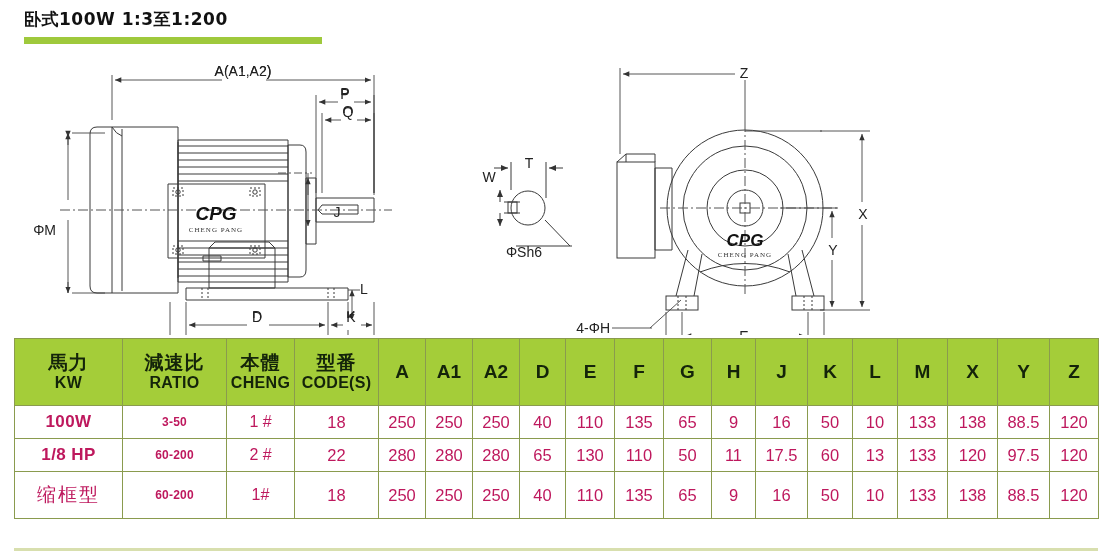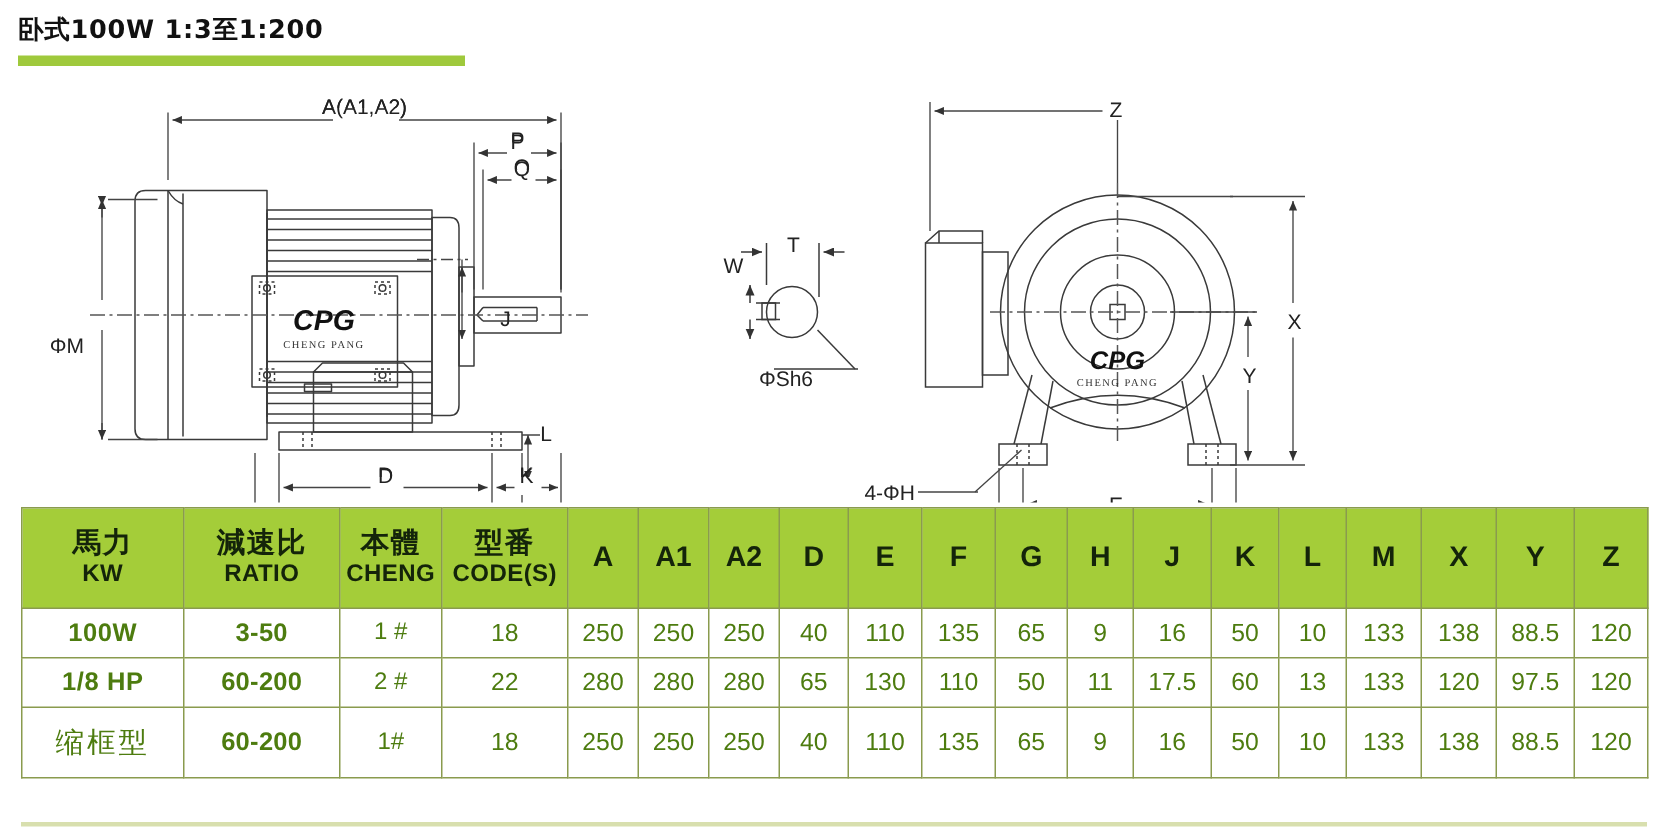--- a/index.html
+++ b/index.html
@@ -12,21 +12,21 @@
     height: 554px;
     font-family: "Liberation Sans", sans-serif;
     color: #1a1a1a;
     position: relative;
     overflow: hidden;
   }
 
   
   #title-block {
     position: absolute;
-    left: 12px;
+    left: 24px;
     top: 8px;
     width: 400px;
   }
   #title-text {
     font-family: "DejaVu Sans", sans-serif;
     font-size: 17px;
     font-weight: 600;
     letter-spacing: .5px;
     color: #111111;
     white-space: nowrap;
@@ -90,38 +90,38 @@
   }
   thead th.dim {
     font-family: "Liberation Sans", sans-serif;
     font-size: 19px;
     font-weight: 700;
   }
   tbody td {
     background: #ffffff;
     font-family: "Liberation Sans", sans-serif;
     font-size: 16px;
-    color: #4d7c0f;
+    color: #be185d;
     height: 32px;
   }
   tbody td.num { font-size: 16.5px; }
   tbody tr.group-end td { border-bottom: 3px solid #9fc93c; }
   tbody td.label-cell {
     font-size: 17px;
     font-weight: 700;
     letter-spacing: .4px;
   }
   tbody td.label-cell.cnbig {
     font-family: "DejaVu Sans", sans-serif;
     font-size: 19px;
     font-weight: 500;
     letter-spacing: 2px;
   }
   tbody td.ratio-cell {
-    font-size: 17px;
+    font-size: 12px;
     font-weight: 700;
     letter-spacing: .2px;
   }
   tbody td.code-cell { font-size: 16px; }
   tbody tr.tall td { height: 46px; }
   #table-bottom-rule {
     position: absolute;
     left: 14px;
     top: 548px;
     width: 1084px;

